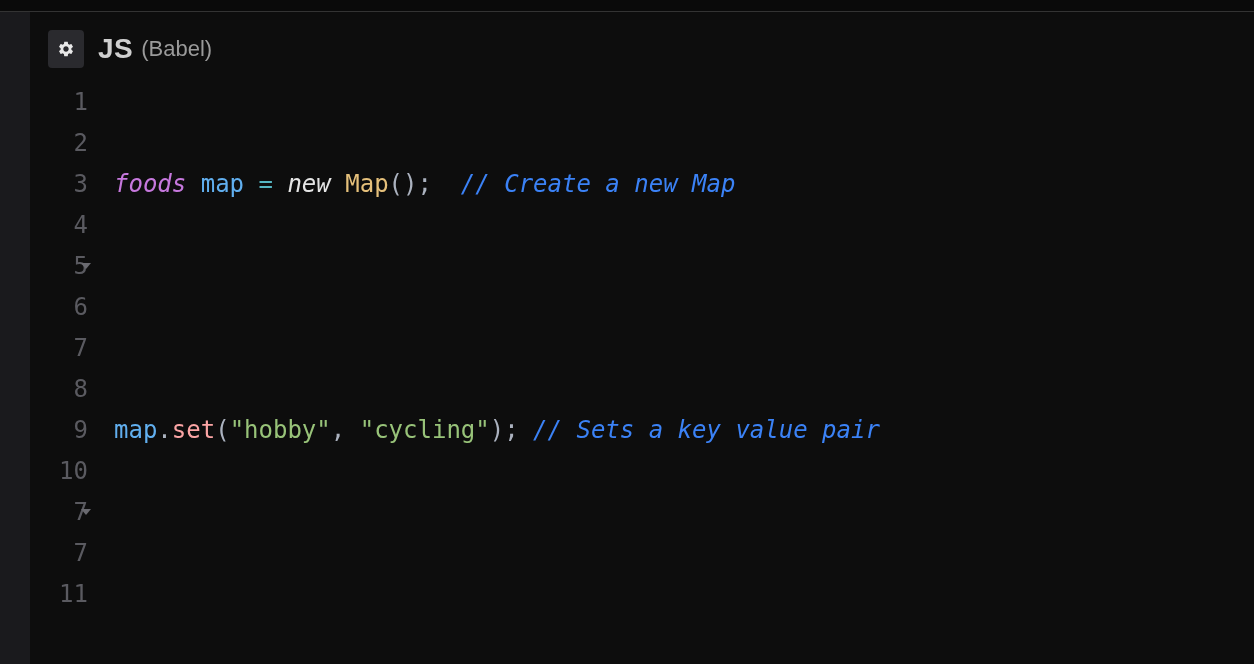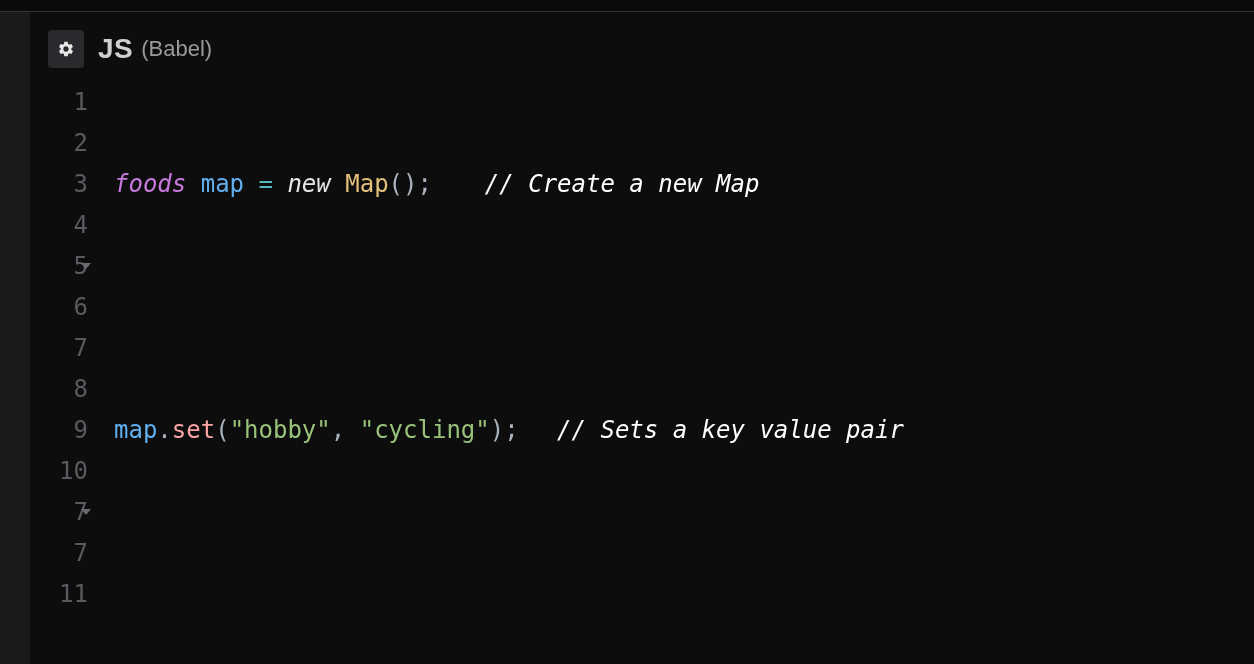--- a/index.html
+++ b/index.html
@@ -92,21 +92,21 @@
     .code .row { height: 41px; }
     .tok-kw    { color: #c678dd; font-style: italic; }
     .tok-kw2   { color: #e5e5e5; font-style: italic; }
     .tok-var   { color: #61afef; }
     .tok-type  { color: #e5c07b; }
     .tok-fn    { color: #fca5a5; }
     .tok-str   { color: #98c379; }
     .tok-prop  { color: #e06c75; }
     .tok-punc  { color: #abb2bf; }
     .tok-op    { color: #56b6c2; }
-    .tok-cmt   { color: #ffffff; font-style: italic; margin-left: 24px; }
+    .tok-cmt   { color: #3b82f6; font-style: italic; }
     .tok-brc   { color: #d19a66; }
   </style>
 </head>
 <body>
 
 <div class="top-bar"></div>
 <div class="gutter-strip"></div>
 
 <div class="main">
 

